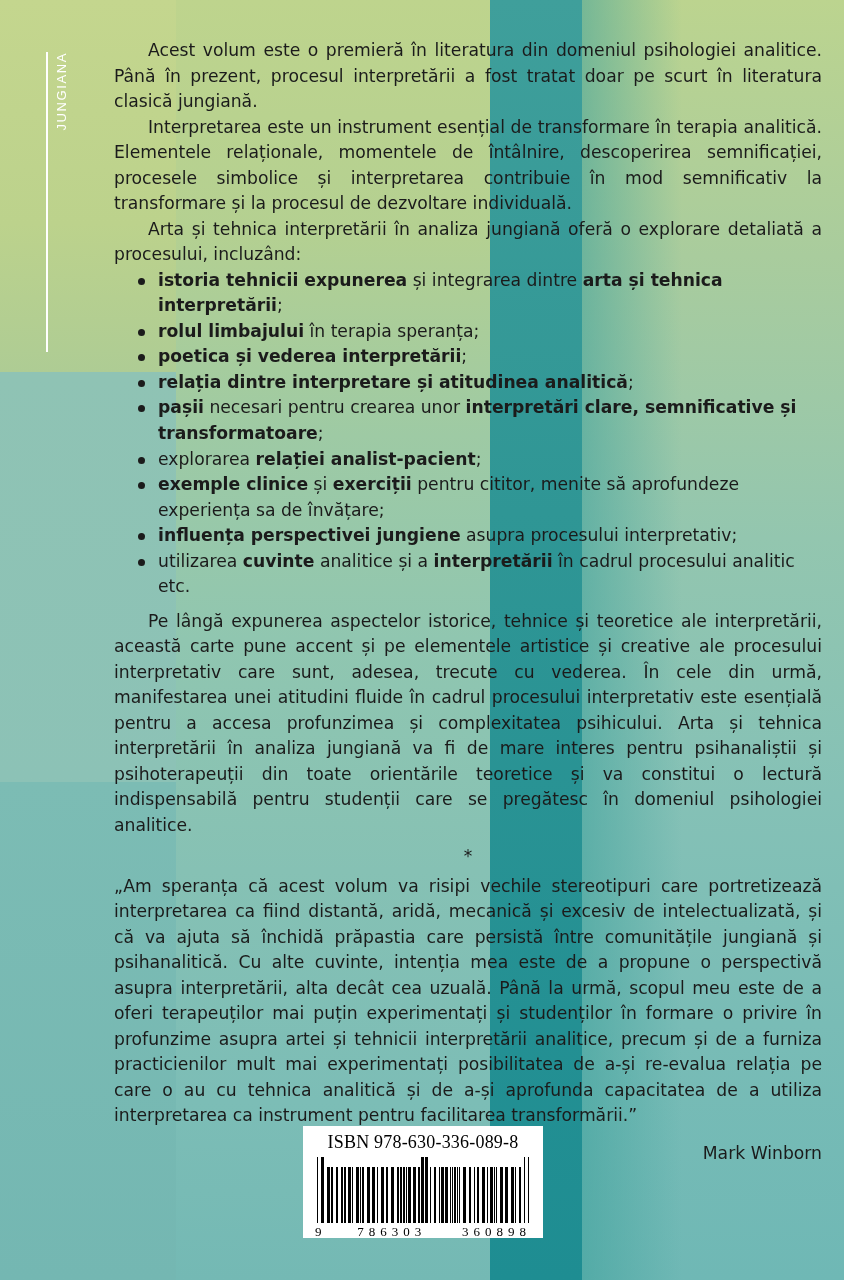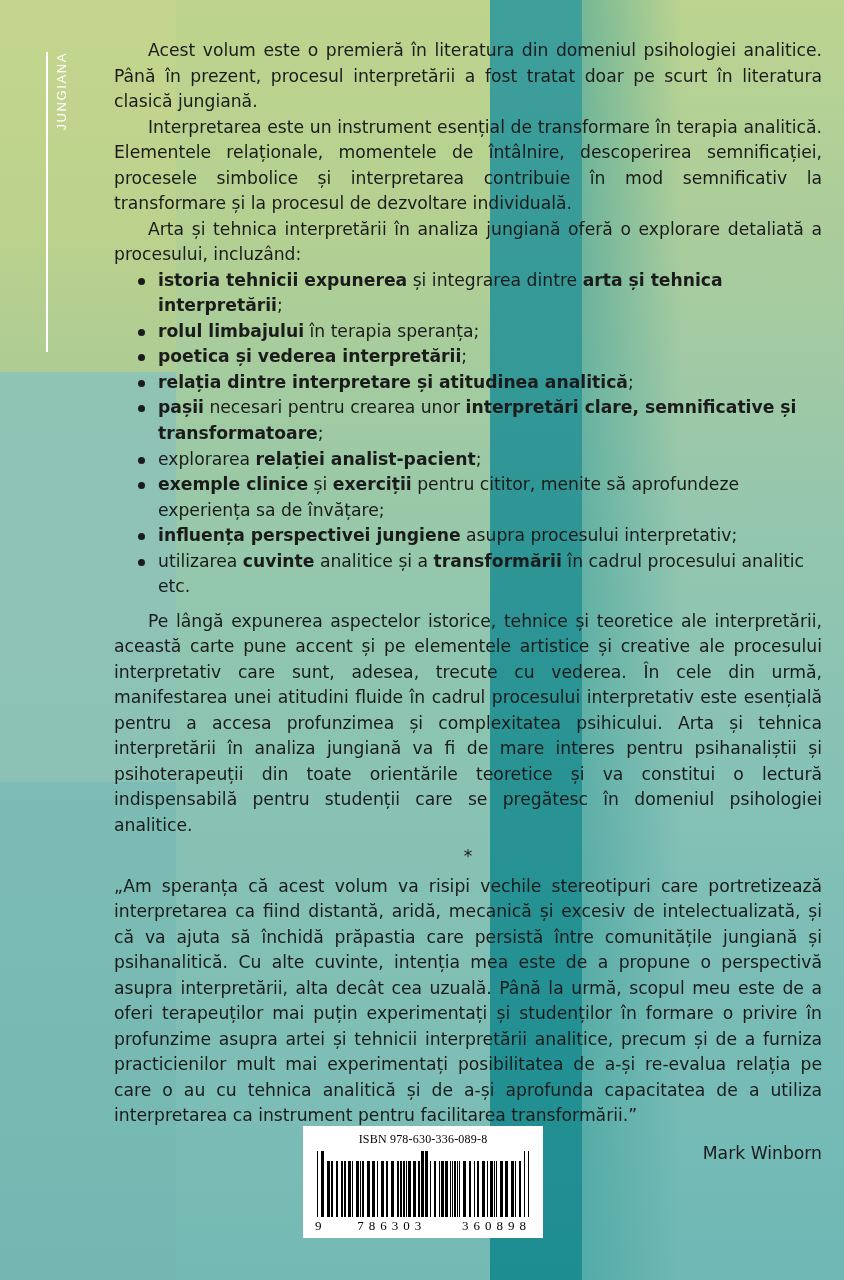--- a/index.html
+++ b/index.html
@@ -135,21 +135,21 @@
     position: absolute;
     left: 303px;
     top: 1126px;
     width: 240px;
     height: 112px;
     background: #ffffff;
     padding: 4px 6px 2px 6px;
   }
   .isbn-text {
     text-align: center;
-    font-size: 12px;
+    font-size: 18px;
     font-family: "Liberation Serif", serif;
     letter-spacing: 0.2px;
     color: #000;
     margin-top: 2px;
   }
   .bars {
     margin: 4px auto 0 auto;
     width: 212px;
     height: 66px;
     display: flex;
@@ -192,21 +192,21 @@
 
   <ul class="bullets">
     <li><span class="bd">istoria tehnicii expunerea</span><span> și integrarea dintre </span><span class="bd">arta și tehnica interpretării</span><span>;</span></li>
     <li><span class="bd">rolul limbajului</span><span> în terapia speranța;</span></li>
     <li><span class="bd">poetica și vederea interpretării</span><span>;</span></li>
     <li><span class="bd">relația dintre interpretare și atitudinea analitică</span><span>;</span></li>
     <li><span class="bd">pașii</span><span> necesari pentru crearea unor </span><span class="bd">interpretări clare, semnificative și transformatoare</span><span>;</span></li>
     <li><span>explorarea </span><span class="bd">relației analist-pacient</span><span>;</span></li>
     <li><span class="bd">exemple clinice</span><span> și </span><span class="bd">exerciții</span><span> pentru cititor, menite să aprofundeze experiența sa de învățare;</span></li>
     <li><span class="bd">influența perspectivei jungiene</span><span> asupra procesului interpretativ;</span></li>
-    <li><span>utilizarea </span><span class="bd">cuvinte</span><span> analitice și a </span><span class="bd">transformării</span><span> în cadrul procesului analitic etc.</span></li>
+    <li><span>utilizarea </span><span class="bd">cuvinte</span><span> analitice și a </span><span class="bd">interpretării</span><span> în cadrul procesului analitic etc.</span></li>
   </ul>
 
   <div class="block-gap"></div>
 
   <p class="indent"><span>Pe lângă expunerea aspectelor istorice, tehnice și teoretice ale interpretării, această carte pune accent și pe elementele artistice și creative ale procesului interpretativ care sunt, adesea, trecute cu vederea. În cele din urmă, manifestarea unei atitudini fluide în cadrul procesului interpretativ este esențială pentru a accesa profunzimea și complexitatea psihicului. </span><span class="it">Arta și tehnica interpretării în analiza jungiană</span><span> va fi de mare interes pentru psihanaliștii și psihoterapeuții din toate orientările teoretice și va constitui o lectură indispensabilă pentru studenții care se pregătesc în domeniul psihologiei analitice.</span></p>
 
   <div class="sep-star">*</div>
 
   <p>„Am speranța că acest volum va risipi vechile stereotipuri care portretizează interpretarea ca fiind distantă, aridă, mecanică și excesiv de intelectualizată, și că va ajuta să închidă prăpastia care persistă între comunitățile jungiană și psihanalitică. Cu alte cuvinte, intenția mea este de a propune o perspectivă asupra interpretării, alta decât cea uzuală. Până la urmă, scopul meu este de a oferi terapeuților mai puțin experimentați și studenților în formare o privire în profunzime asupra artei și tehnicii interpretării analitice, precum și de a furniza practicienilor mult mai experimentați posibilitatea de a-și re-evalua relația pe care o au cu tehnica analitică și de a-și aprofunda capacitatea de a utiliza interpretarea ca instrument pentru facilitarea transformării.”</p>
 

